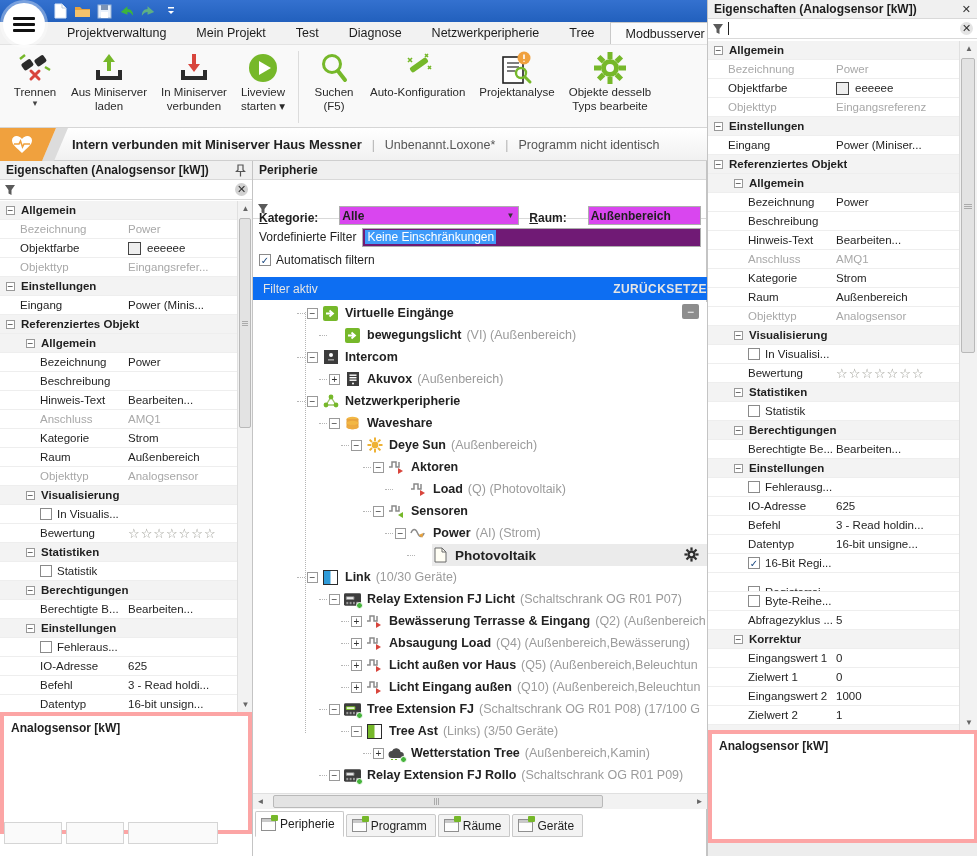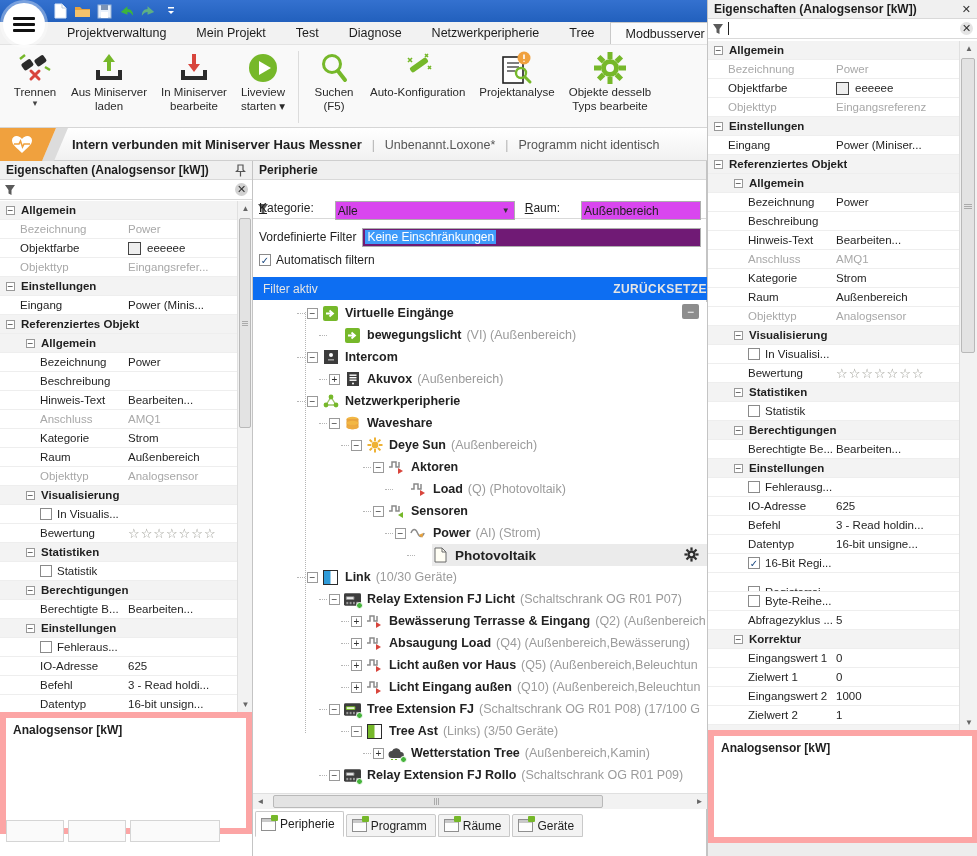--- a/index.html
+++ b/index.html
@@ -72,28 +72,28 @@
           display:inline-flex; align-items:center; justify-content:center; font-size:10px; color:#16457e; }
   .swatch { width:13px; height:13px; border:1px solid #444; margin-right:6px; }
   .stars { color:#9a9a92; font-size:13px; letter-spacing:1px; white-space:nowrap; }
 
   .vscroll { position:absolute; width:15px; background:#f2f2f2; border-left:1px solid #e0e0e0; }
   .vscroll .arr { position:absolute; left:0; width:15px; height:15px; color:#666; font-size:8px; display:flex; align-items:center; justify-content:center; }
   .vscroll .thumb { position:absolute; left:1px; width:12px; background:#e3e3e3; border:1px solid #b9b9b9; border-radius:2px; }
   .thumb .grip { position:absolute; left:2px; right:2px; top:50%; margin-top:-3px; }
   .thumb .grip div { height:1px; background:#aaa; margin:1px 0; }
 
-  .descbox { position:absolute; background:#fff; border:6px solid #fca5a5; padding:5px 7px; font-weight:bold; font-size:12px; }
+  .descbox { position:absolute; background:#fff; border:4px solid #fca5a5; padding:5px 7px; font-weight:bold; font-size:12px; }
 
   .ghost-tabs { position:absolute; left:0; bottom:-14px; display:flex; gap:4px; }
   .ghost-tabs div { width:58px; height:22px; border:1px solid #d5d5d5; background:#fafafa; }
 
   
   .mid-panel { position:absolute; left:253px; top:161px; width:454px; height:695px; background:#fff; border-right:1px solid #c4c4c4; }
-  .mid-controls { position:absolute; top:40px; left:0; width:454px; height:24px; display:flex; align-items:flex-start; padding:0 6px; gap:6px; }
+  .mid-controls { position:absolute; top:40px; left:0; width:454px; height:24px; display:flex; align-items:flex-end; padding:0 6px; gap:6px;font-weight:bold; }
   .accel { display:inline-block; }
   .accel::first-letter { text-decoration:underline; }
   .combo { height:19px; border:1px solid #aeaeae; background:#d946ef; display:flex; align-items:center; padding:0 2px; font-size:12px; position:relative;margin-left:15px; }
   .combo .dd { position:absolute; right:4px; font-size:8px; color:#333; }
   .predef-row { position:absolute; top:64px; left:0; width:454px; height:24px; display:flex; align-items:center; padding:0 6px; gap:6px; }
   .predef-input { flex:1; height:19px; border:1px solid #aeaeae; background:#701a75; display:flex; align-items:center; padding:0 2px; overflow:hidden; }
   .sel-text { background:#3f9bfa; color:#fff; padding:0 2px; font-size:12px; white-space:nowrap; }
   .cb-row { position:absolute; top:88px; left:0; height:22px; display:flex; align-items:center; padding:0 6px; gap:5px; }
   .cb-row .cbox { margin:0; }
   .filterbar { position:absolute; top:116px; left:0; width:454px; height:23px; background:#0d6ef2; color:#e5e5e5;
@@ -235,21 +235,21 @@
         </div>
         <div class="rbtn">
           <div class="ric">
             <svg width="32" height="32" viewBox="0 0 32 32">
               <path d="M16 20 l-6 -8 h4 V2 h4 v10 h4 Z" fill="#d8453c"></path>
               <path d="M5 18 v8 h22 v-8" fill="none" stroke="#2b2b2b" stroke-width="4"></path>
             </svg>
           </div>
           <div class="rlbl">
             <div>In Miniserver</div>
-            <div>bearbeite</div>
+            <div>verbunden</div>
           </div>
         </div>
         <div class="rbtn">
           <div class="ric">
             <svg width="32" height="32" viewBox="0 0 32 32">
               <circle cx="16" cy="16" r="14" fill="#76b82a"></circle>
               <path d="M12 9 L24 16 L12 23 Z" fill="#fff"></path>
             </svg>
           </div>
           <div class="rlbl">

